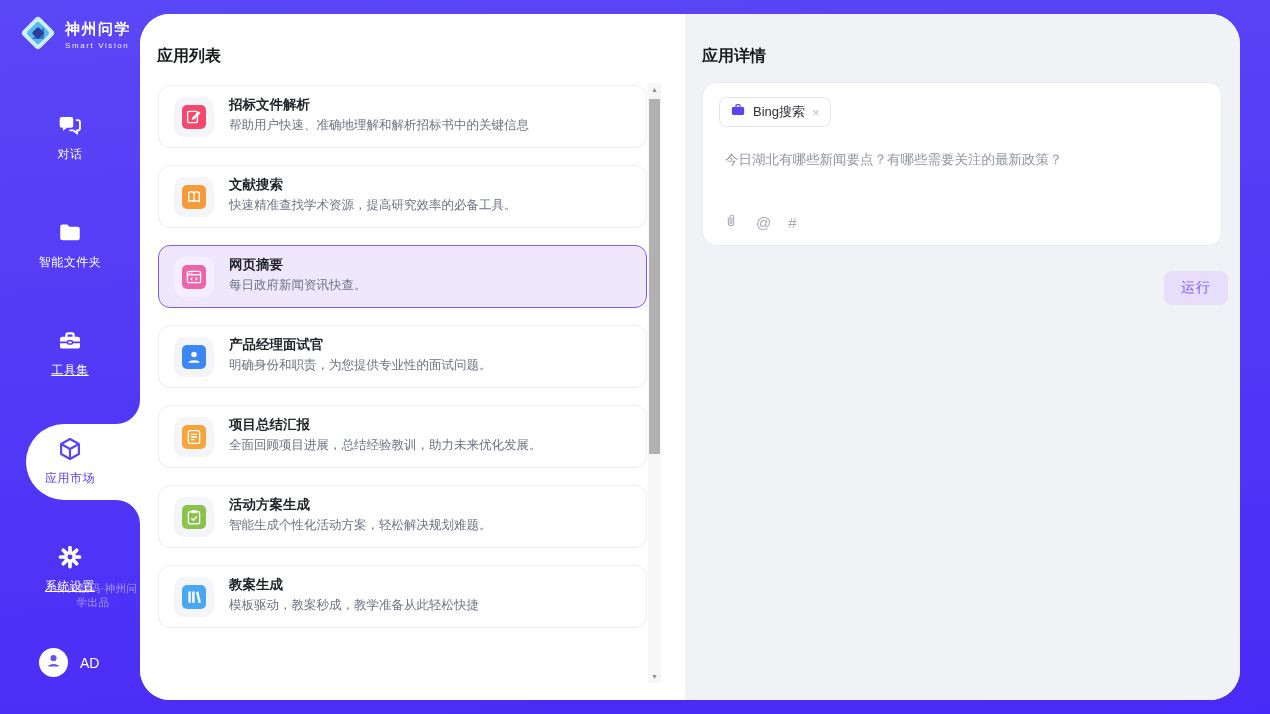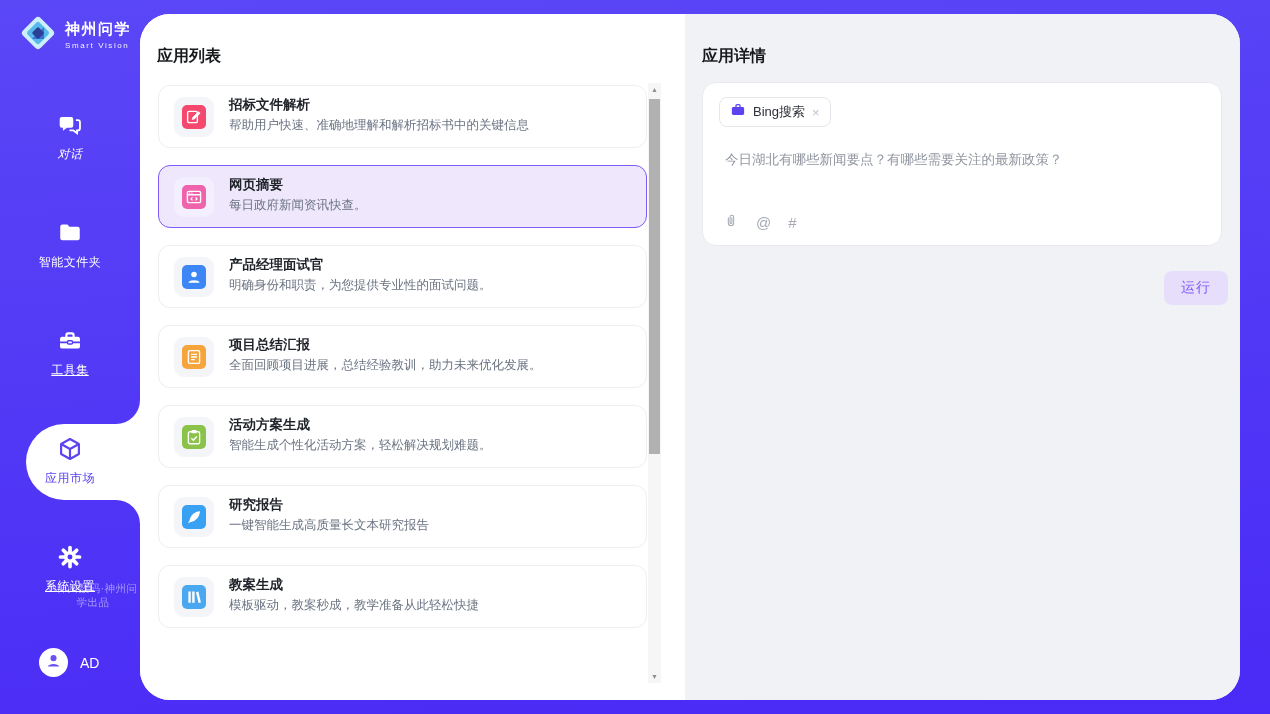--- a/index.html
+++ b/index.html
@@ -25,21 +25,21 @@
               background:linear-gradient(175deg,#5a47f6 0%,#4a2af6 100%) fixed; }
   .fillet.top { top:400px; } .fillet.top i { border-bottom-right-radius:100%; }
   .fillet.bottom { top:500px; } .fillet.bottom i { border-top-right-radius:100%; }
 
   .nav-item { position:absolute; left:0; width:140px; text-align:center; cursor:pointer; }
   .nav-item .nav-icon { display:block; height:27px; }
   .nav-item .nav-icon svg { width:26px; height:26px; }
   .nav-item .nav-label { display:block; margin-top:7px; font-size:12px; color:#fff; letter-spacing:.5px; }
   .nav-item .nav-label.u { text-decoration:underline; }
   .nav-item.active .nav-label { color:#5b43f0; }
-  #nav .nav-item:nth-child(1){ top:112px;font-style:italic; }
+  #nav .nav-item:nth-child(1){ top:112px; }
   #nav .nav-item:nth-child(2){ top:220px; }
   #nav .nav-item:nth-child(3){ top:328px; }
   #nav .nav-item:nth-child(4){ top:436px; }
   #nav .nav-item:nth-child(5){ top:544px; }
 
   .user { position:absolute; left:39px; top:648px; display:flex; align-items:center; gap:12px; cursor:pointer; }
   .avatar { width:29px; height:29px; border-radius:50%; background:#fff; display:flex; align-items:center; justify-content:center; }
   .avatar svg { width:19px; height:19px; }
   .user-name { color:#fff; font-size:14px; }
   .side-foot { position:absolute; left:0; bottom:5px; width:140px; text-align:center;
@@ -194,20 +194,31 @@
                 <svg viewBox="0 0 24 24">
                   <rect x="3.5" y="4.5" width="13" height="15" rx="2" stroke="#ffffff" stroke-width="1.8" fill="none"></rect>
                   <path d="M9 16l1-3.6 8-8 2.7 2.7-8 8z" fill="#ffffff"></path>
                 </svg>
               </span>
           </span>
           <div class="app-title">招标文件解析</div>
           <div class="app-desc">帮助用户快速、准确地理解和解析招标书中的关键信息</div>
         </div>
 
+        <div class="app-item">
+          <span class="app-icon-wrap">
+            <span class="app-glyph" style="background: rgb(247, 155, 58);">
+                <svg viewBox="0 0 24 24">
+                  <path d="M12 6.3C10 4.9 7 4.9 5 6.1V18c2-1.2 5-1.2 7 0 2-1.2 5-1.2 7 0V6.1c-2-1.2-5-1.2-7 .2zM12 6.3V18" stroke="#ffffff" stroke-width="1.8" fill="none"></path>
+                </svg>
+              </span>
+          </span>
+          <div class="app-title">文献搜索</div>
+          <div class="app-desc">快速精准查找学术资源，提高研究效率的必备工具。</div>
+        </div>
 
         <div class="app-item selected">
           <span class="app-icon-wrap">
             <span class="app-glyph" style="background: rgb(239, 99, 173);">
                 <svg viewBox="0 0 24 24">
                   <rect x="3.2" y="4.5" width="17.6" height="15" rx="2" stroke="#ffffff" stroke-width="1.8" fill="none"></rect>
                   <line x1="3.2" y1="9" x2="20.8" y2="9" stroke="#ffffff" stroke-width="1.8"></line>
                   <circle cx="6.3" cy="6.8" r=".95" fill="#ffffff"></circle>
                   <circle cx="9.2" cy="6.8" r=".95" fill="#ffffff"></circle>
                   <path d="M10 12.4l-2.1 2.1 2.1 2.1M14 12.4l2.1 2.1-2.1 2.1" stroke="#ffffff" stroke-width="1.6" fill="none"></path>
@@ -251,31 +262,20 @@
                   <rect x="4.5" y="5" width="15" height="16" rx="2" stroke="#ffffff" stroke-width="1.8" fill="none"></rect>
                   <rect x="8.5" y="2.8" width="7" height="4.2" rx="1.2" fill="#ffffff"></rect>
                   <path d="M8.5 13.6l2.6 2.6 4.6-4.9" stroke="#ffffff" stroke-width="1.9" fill="none"></path>
                 </svg>
               </span>
           </span>
           <div class="app-title">活动方案生成</div>
           <div class="app-desc">智能生成个性化活动方案，轻松解决规划难题。</div>
         </div>
 
-        <div class="app-item">
-          <span class="app-icon-wrap">
-            <span class="app-glyph" style="background: rgb(56, 161, 243);">
-                <svg viewBox="0 0 24 24">
-                  <path d="M20 4.2c-7.2.6-12.6 5-14 12.6l-2 3.6 3.7-1.9c7.4-1.3 11.7-7 12.3-14.3z" fill="#ffffff"></path>
-                </svg>
-              </span>
-          </span>
-          <div class="app-title">研究报告</div>
-          <div class="app-desc">一键智能生成高质量长文本研究报告</div>
-        </div>
 
         <div class="app-item">
           <span class="app-icon-wrap">
             <span class="app-glyph" style="background: rgb(74, 168, 240);">
                 <svg viewBox="0 0 24 24">
                   <path d="M4.5 4.5h3.2v15H4.5zM9.6 4.5h3.2v15H9.6zM14.7 5.6l3.1-.8 3.4 14.4-3.1.8z" fill="#ffffff"></path>
                 </svg>
               </span>
           </span>
           <div class="app-title">教案生成</div>

